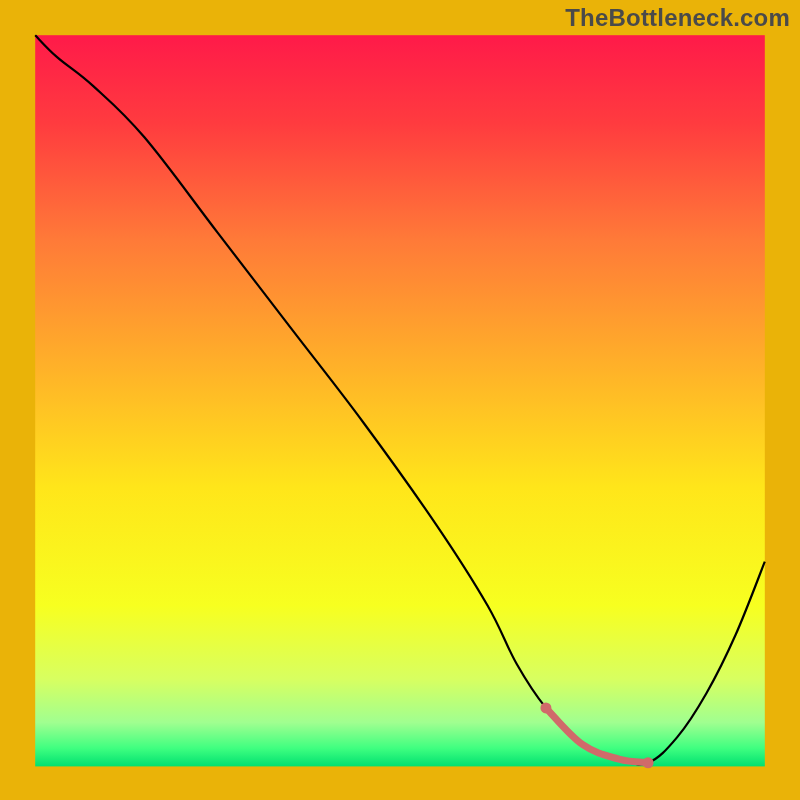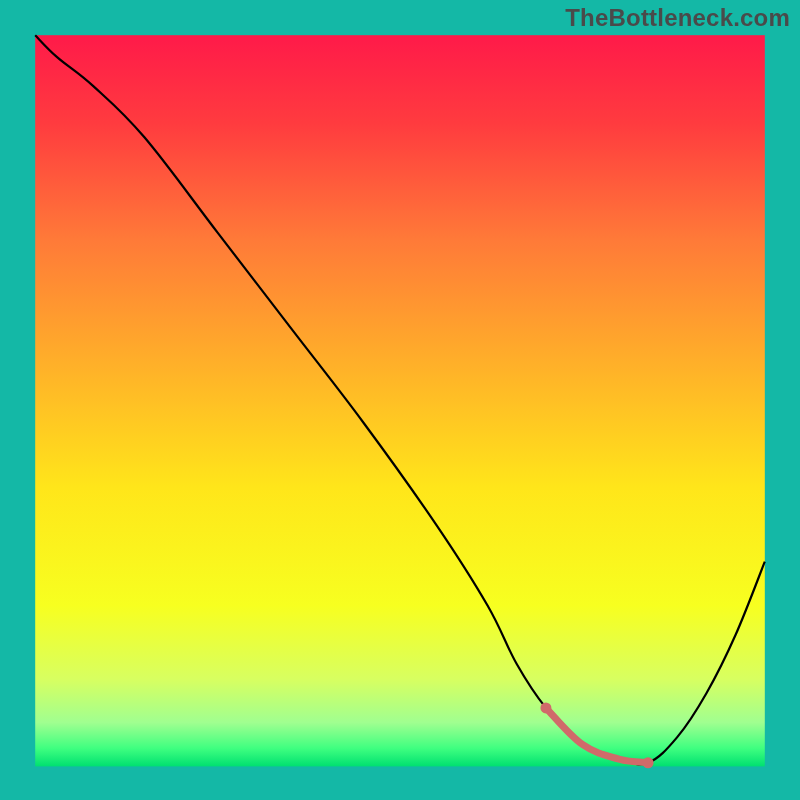--- a/index.html
+++ b/index.html
@@ -8,21 +8,21 @@
     width: 800px;
     height: 800px;
     background: #000;
     overflow: hidden;
     font-family: Arial, Helvetica, sans-serif;
   }
   .chart-container {
     position: relative;
     width: 800px;
     height: 800px;
-    background: #14b8a6;
+    background: #eab308;
   }
   .watermark {
     position: absolute;
     top: 4px;
     right: 10px;
     color: #4a4a4a;
     font-size: 24px;
     font-weight: bold;
     letter-spacing: 0.2px;
     z-index: 10;

